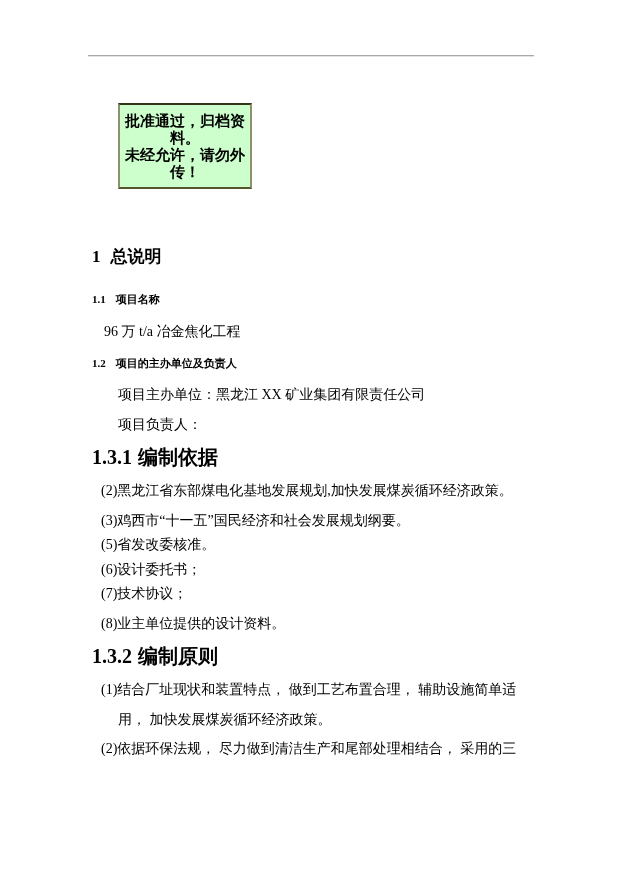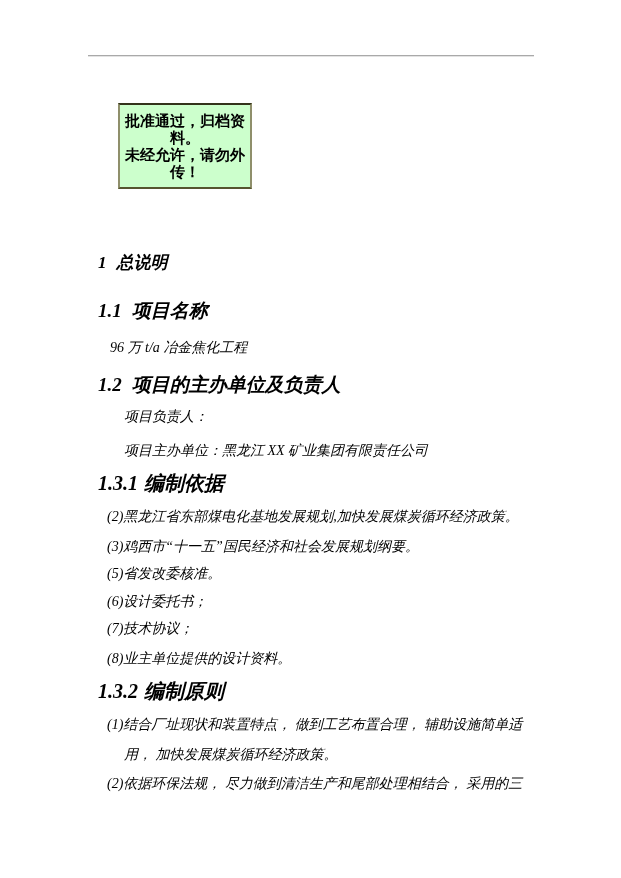--- a/index.html
+++ b/index.html
@@ -25,23 +25,23 @@
     text-align:center;
     font-weight:bold; font-size:15px; line-height:17px;
     padding-top:7px;
     font-family:"Liberation Sans","DejaVu Sans",sans-serif;
     color:#000;
   }
   .doc {
     position:absolute; left:88px; top:242px; width:470px;
     font-size:14px; line-height:1.25;
   }
-  .doc p, .doc h1, .doc h2, .doc h3 { margin:10px; white-space:nowrap;font-style:italic; }
+  .doc p, .doc h1, .doc h2, .doc h3 { margin:4px; white-space:nowrap; }
   .h1 { font-size:17px; font-weight:bold; margin:6px 0 0 0; }
-  .h2 { font-size:19px; font-weight:bold; }
+  .h2 { font-size:11px; font-weight:bold; }
   .h3 { font-size:20px; font-weight:bold; }
   .h-label { margin-right:10px; }
   .h-label-tight { margin-right:6px; }
   .mt-lg { margin-top:26px !important; }
   .mt-md { margin-top:16px !important; }
   .mt-sm { margin-top:12px !important; }
   .mt-xs { margin-top:7px !important; }
   .ind-1 { padding-left:12px; }
   .ind-2 { padding-left:26px; }
   .ind-li { padding-left:9px; }
@@ -63,23 +63,23 @@
   <div class="doc">
 
     <h1 class="h1"><span class="h-label">1</span><span>总说明</span></h1>
 
     <h2 class="h2 mt-lg"><span class="h-label">1.1</span><span>项目名称</span></h2>
 
     <p class="ind-1 mt-md">96 万 t/a 冶金焦化工程</p>
 
     <h2 class="h2 mt-md"><span class="h-label">1.2</span><span>项目的主办单位及负责人</span></h2>
 
+    <p class="ind-2 mt-md">项目主办单位：黑龙江 XX 矿业集团有限责任公司</p>
+
     <p class="ind-2 mt-sm">项目负责人：</p>
-
-    <p class="ind-2 mt-md">项目主办单位：黑龙江 XX 矿业集团有限责任公司</p>
 
 
     <h3 class="h3 mt-sm"><span class="h-label-tight">1.3.1</span><span>编制依据</span></h3>
 
     <p class="ind-li mt-sm">(2)黑龙江省东部煤电化基地发展规划,加快发展煤炭循环经济政策。</p>
     <p class="ind-li mt-sm">(3)鸡西市“十一五”国民经济和社会发展规划纲要。</p>
     <p class="ind-li mt-xs">(5)省发改委核准。</p>
     <p class="ind-li mt-xs">(6)设计委托书；</p>
     <p class="ind-li mt-xs">(7)技术协议；</p>
     <p class="ind-li mt-sm">(8)业主单位提供的设计资料。</p>

